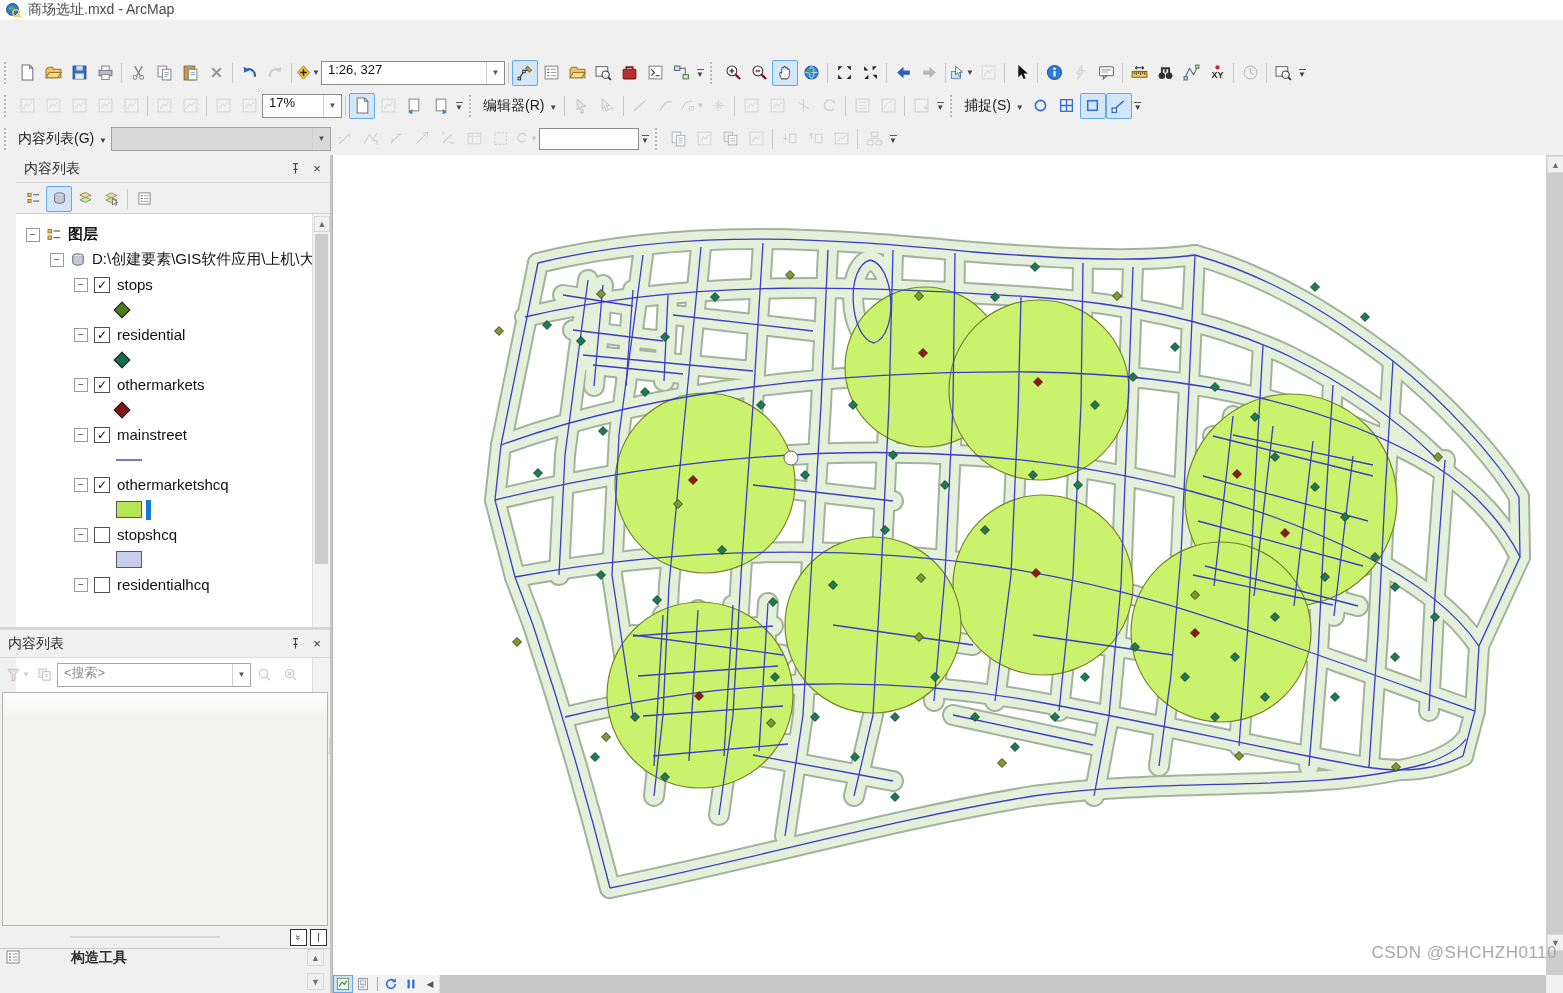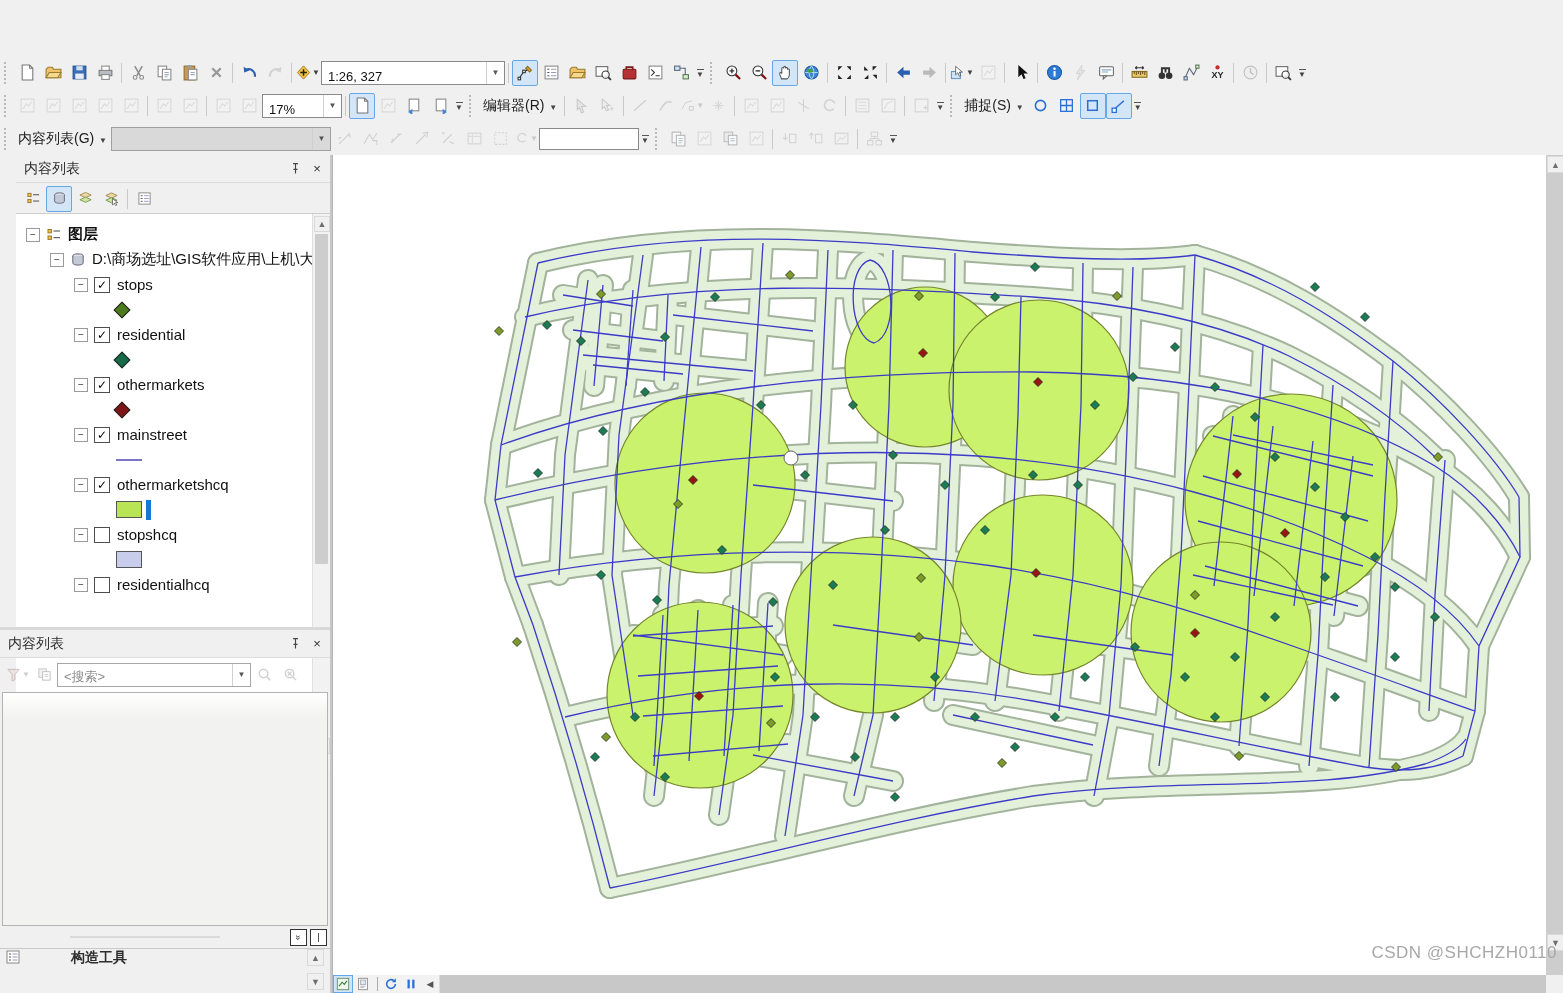--- a/index.html
+++ b/index.html
@@ -16,21 +16,21 @@
   .tbrow{position:absolute;left:0;width:100%;height:33px;background:#f0f0f0;display:flex;align-items:center;border-bottom:1px solid #e0e0e0;}
   #tbrow1{top:56px}#tbrow2{top:89px}#tbrow3{top:122px}
   .grip{width:5px;height:22px;margin:0 3px 0 4px;border-left:2px dotted #b9b9b9;}
   .tbsep{width:1px;height:20px;background:#c9c9c9;margin:0 3px;}
   .tbi{width:24px;height:24px;display:flex;align-items:center;justify-content:center;border:1px solid transparent;border-radius:2px;flex:none;}
   .tbi svg{width:17px;height:17px;}
   .tbi.small svg{width:15px;height:15px;}
   .tbi.hl{border:1px solid #66a7e8;background:#d3e6f8;}
   .tbi.dim{opacity:.55;}
   .caret{font-size:8px;color:#444;margin-left:1px;}
-  .combo{height:22px;background:#fff;border:1px solid #8a8a8a;display:flex;align-items:flex-end;font-size:13px;color:#111;position:relative;flex:none;gap:28px;}
+  .combo{height:22px;background:#fff;border:1px solid #8a8a8a;display:flex;align-items:flex-start;font-size:13px;color:#111;position:relative;flex:none;gap:28px;}
   .combo .ctext{padding:0 6px;flex:1;white-space:nowrap;overflow:hidden;}
   .combo .cbtn{width:17px;height:100%;display:flex;align-items:center;justify-content:center;color:#555;font-size:8px;border-left:1px solid #d0d0d0;}
   .combo.disabled{background:#d9d9d9;border-color:#a0a0a0;color:#888;}
   .tbtext{font-size:14px;color:#1b1b1b;padding:3px 4px;white-space:nowrap;}
   .ovf{display:flex;flex-direction:column;align-items:center;justify-content:center;width:12px;height:22px;color:#444;font-size:8px;line-height:5px;}
   .ovf i{font-style:normal;display:block;border-top:1px solid #555;width:7px;height:2px;}
   .tbox{height:20px;width:98px;background:#fff;border:1px solid #8a8a8a;flex:none;}
   
   .dock{position:absolute;left:0;top:155px;width:330px;bottom:0;background:#f0f0f0;border-right:2px solid #c7c7c7;}
   .panel-h{height:27px;display:flex;align-items:center;background:#f0f0f0;border-bottom:1px solid #dcdcdc;}
@@ -288,20 +288,26 @@
         <path d="M13.2 13.2l2 2" stroke="#f2c23c" stroke-width="1.8"></path>
       </symbol>
     <symbol id="s-pin" viewBox="0 0 16 16">
         <path d="M5 2h6M8 2v7M5.5 9h5M8 9v5" stroke="#444" stroke-width="1.4" fill="none"></path>
       </symbol>
   </defs>
 </svg>
 
 <div class="app">
 
+  <div class="titlebar">
+    <svg class="appicon">
+        <use href="#s-appicon"></use>
+      </svg>
+    <span class="title">商场选址.mxd - ArcMap</span>
+  </div>
 
 
   <div class="tbrow" id="tbrow1">
     <div class="grip"></div>
     <span class="tbi">
         <svg>
           <use href="#s-page"></use>
         </svg>
       </span>
     <span class="tbi">
@@ -851,21 +857,21 @@
           <svg width="16" height="16" style="margin-right:6px">
               <use href="#s-toclist"></use>
             </svg>
           <span style="font-weight:bold">图层</span>
         </div>
         <div class="treerow" style="padding-left:34px">
           <span class="exp">−</span>
           <svg width="16" height="16" style="margin-right:6px">
               <use href="#s-cyl"></use>
             </svg>
-          <span style="white-space:nowrap">D:\商场选址\GIS软件应用\上机\大</span>
+          <span style="white-space:nowrap">D:\创建要素\GIS软件应用\上机\大</span>
         </div>
 
         <div class="treerow" style="padding-left:58px">
           <span class="exp">−</span>
           <span class="chk">✓</span>
           <span>stops</span>
         </div>
         <div class="symrow" style="padding-left:100px">
             <span class="diamond" id="sym0" style="background: rgb(78, 122, 31);"></span>
           </div>

